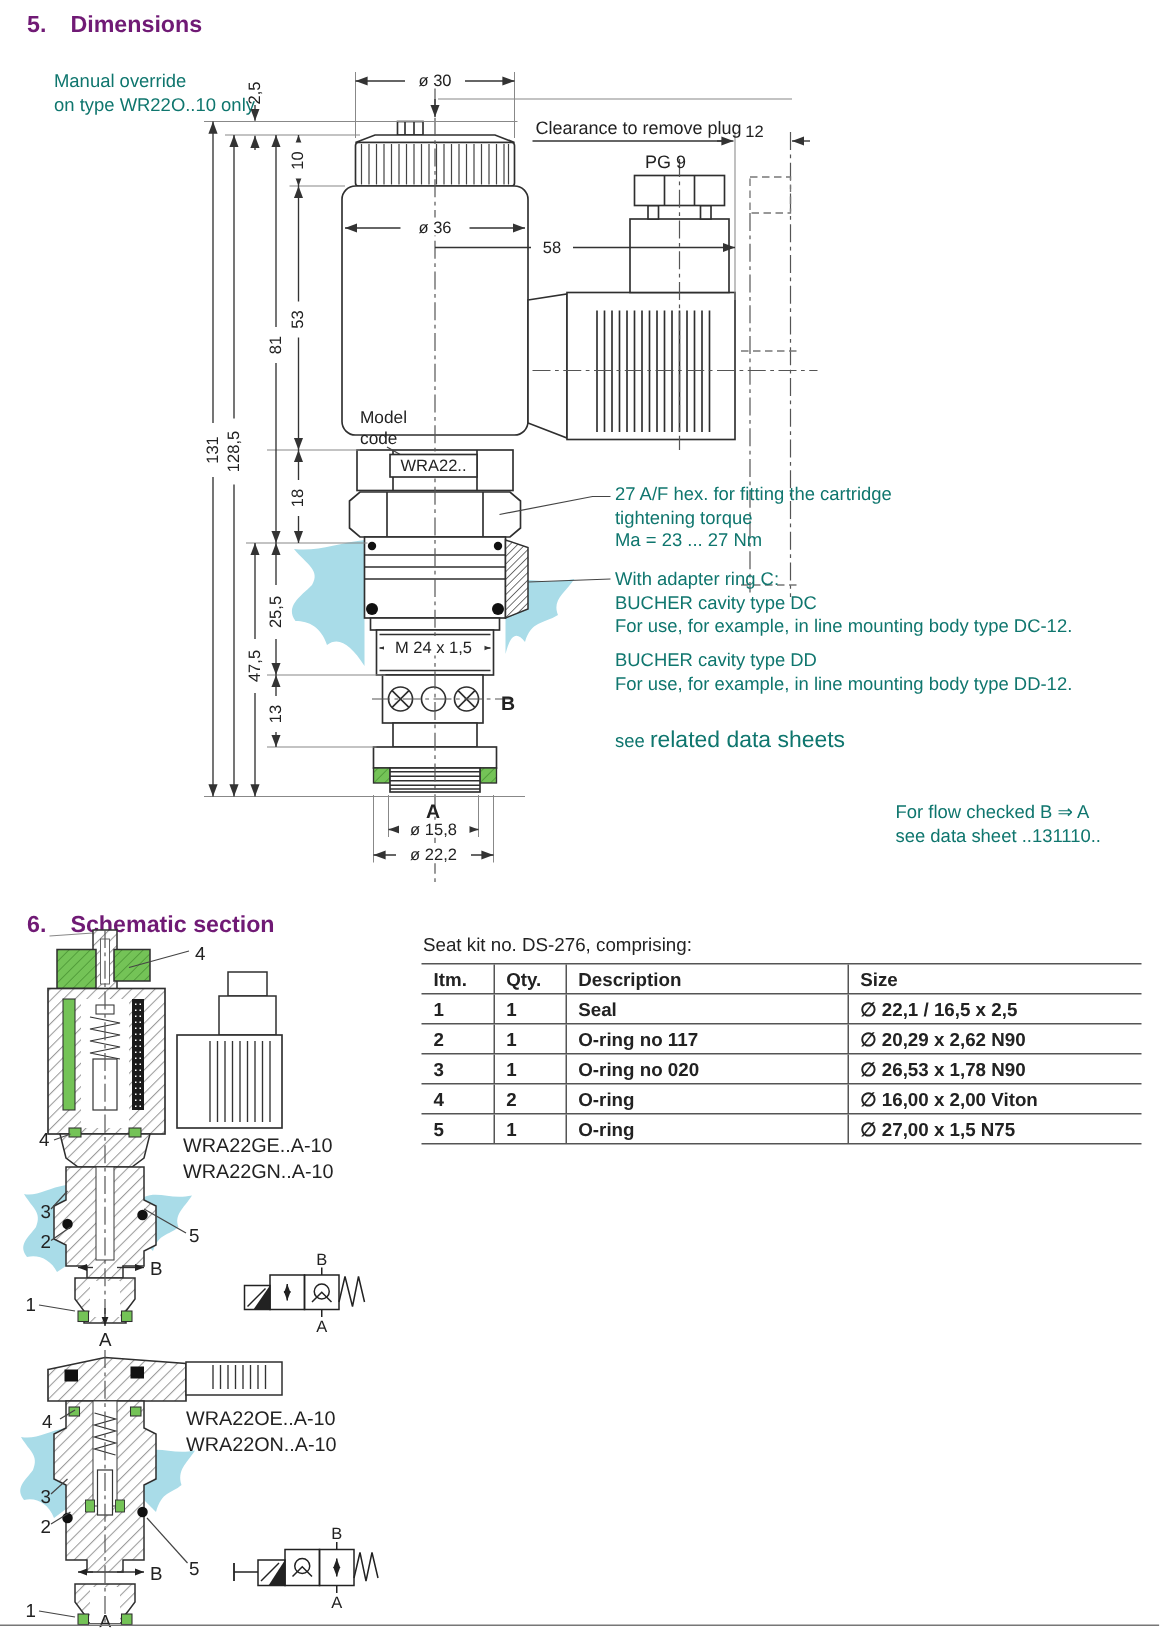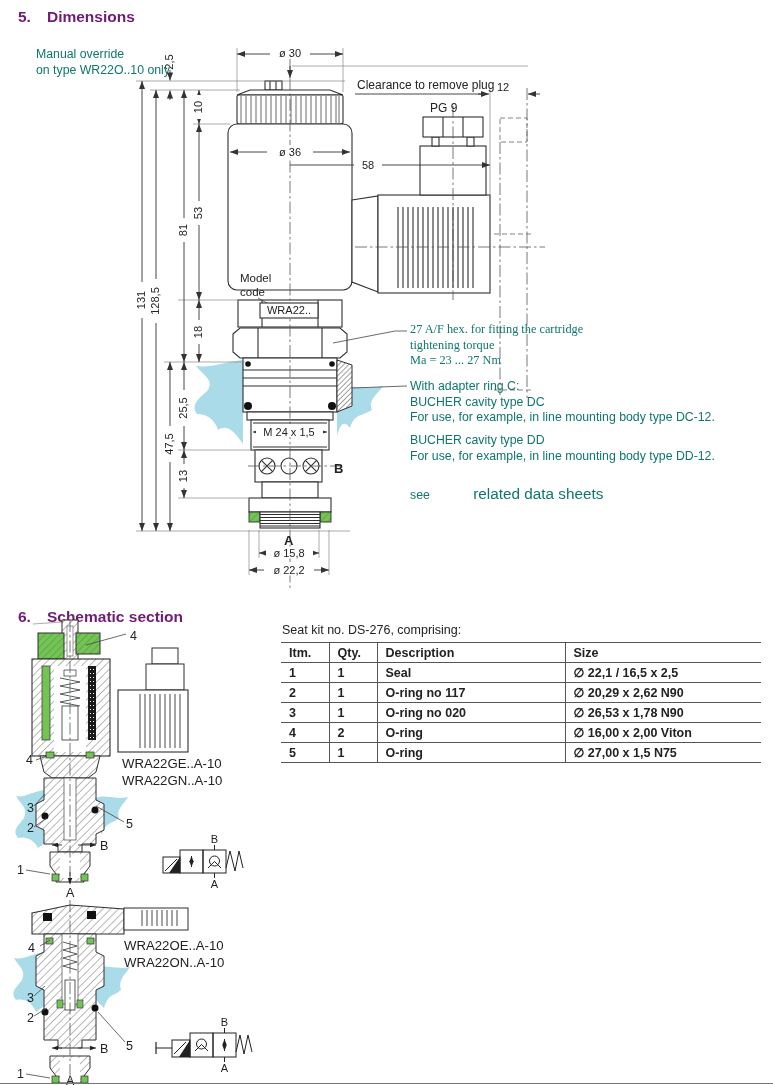--- a/index.html
+++ b/index.html
@@ -2,21 +2,21 @@
 <html><head>
 <meta charset="utf-8">
 <style>
   html,body{margin:0;padding:0;background:#fff;}
   #page{position:relative;width:773px;height:1085px;background:#fff;overflow:hidden;
         font-family:"Liberation Sans", sans-serif;color:#222;}
   .heading{position:absolute;font-size:15.5px;font-weight:bold;color:#701a75;}
   .heading .num{display:inline-block;}
   .heading .ttl{display:inline-block;margin-left:16px;}
   .note{position:absolute;font-size:12.3px;line-height:15.5px;color:#0f766e;}
-  .note .big{font-size:15.3px;margin-left:40px;}
+  .note .big{font-size:15.3px;}
   svg text{font-family:"Liberation Sans", sans-serif;fill:#222;}
   .t{font-size:11px;}
   .t12{font-size:12px;}
   .t115{font-size:11.5px;}
   .tb{font-size:13px;font-weight:bold;}
   .t125{font-size:12.5px;}
   .t13{font-size:13.2px;}
   .outl{stroke:#2f2f2f;stroke-width:1.1;fill:#fff;}
   .outln{stroke:#2f2f2f;stroke-width:1.1;fill:none;}
   .thin{stroke:#888;stroke-width:0.7;}
@@ -241,36 +241,40 @@
 
     <text class="tb" x="334" y="473">B</text>
     <text class="tb" x="284" y="545">A</text>
 
     <g>
       <path class="lead" d="M333,343 L395,331 L407,331"></path>
       <path class="lead" d="M352,388 L407,386"></path>
     </g>
   </svg>
 
-  <div class="note" style="left:410px;top:322px;font-family:Liberation Serif, serif;">
+  <div class="note" style="left:410px;top:322px;">
     <div>27 A/F hex. for fitting the cartridge</div>
     <div>tightening torque</div>
     <div>Ma = 23 ... 27 Nm</div>
   </div>
   <div class="note" style="left:410px;top:379px;">
     <div>With adapter ring C:</div>
     <div>BUCHER cavity type DC</div>
     <div>For use, for example, in line mounting body type DC-12.</div>
   </div>
   <div class="note" style="left:410px;top:433px;">
     <div>BUCHER cavity type DD</div>
     <div>For use, for example, in line mounting body type DD-12.</div>
   </div>
   <div class="note" style="left:410px;top:486px;">
     <span>see </span><span class="big">related data sheets</span>
+  </div>
+  <div class="note" style="left:597px;top:534px;">
+    <div>For flow checked B ⇒ A</div>
+    <div>see data sheet ..131110..</div>
   </div>
 
   <div class="heading" style="left:18px;top:608px;">
     <span class="num">6.</span><span class="ttl">Schematic section</span>
   </div>
 
   <div id="seatkit">
     <div class="title">Seat kit no. DS-276, comprising:</div>
     <table>
       <colgroup>

